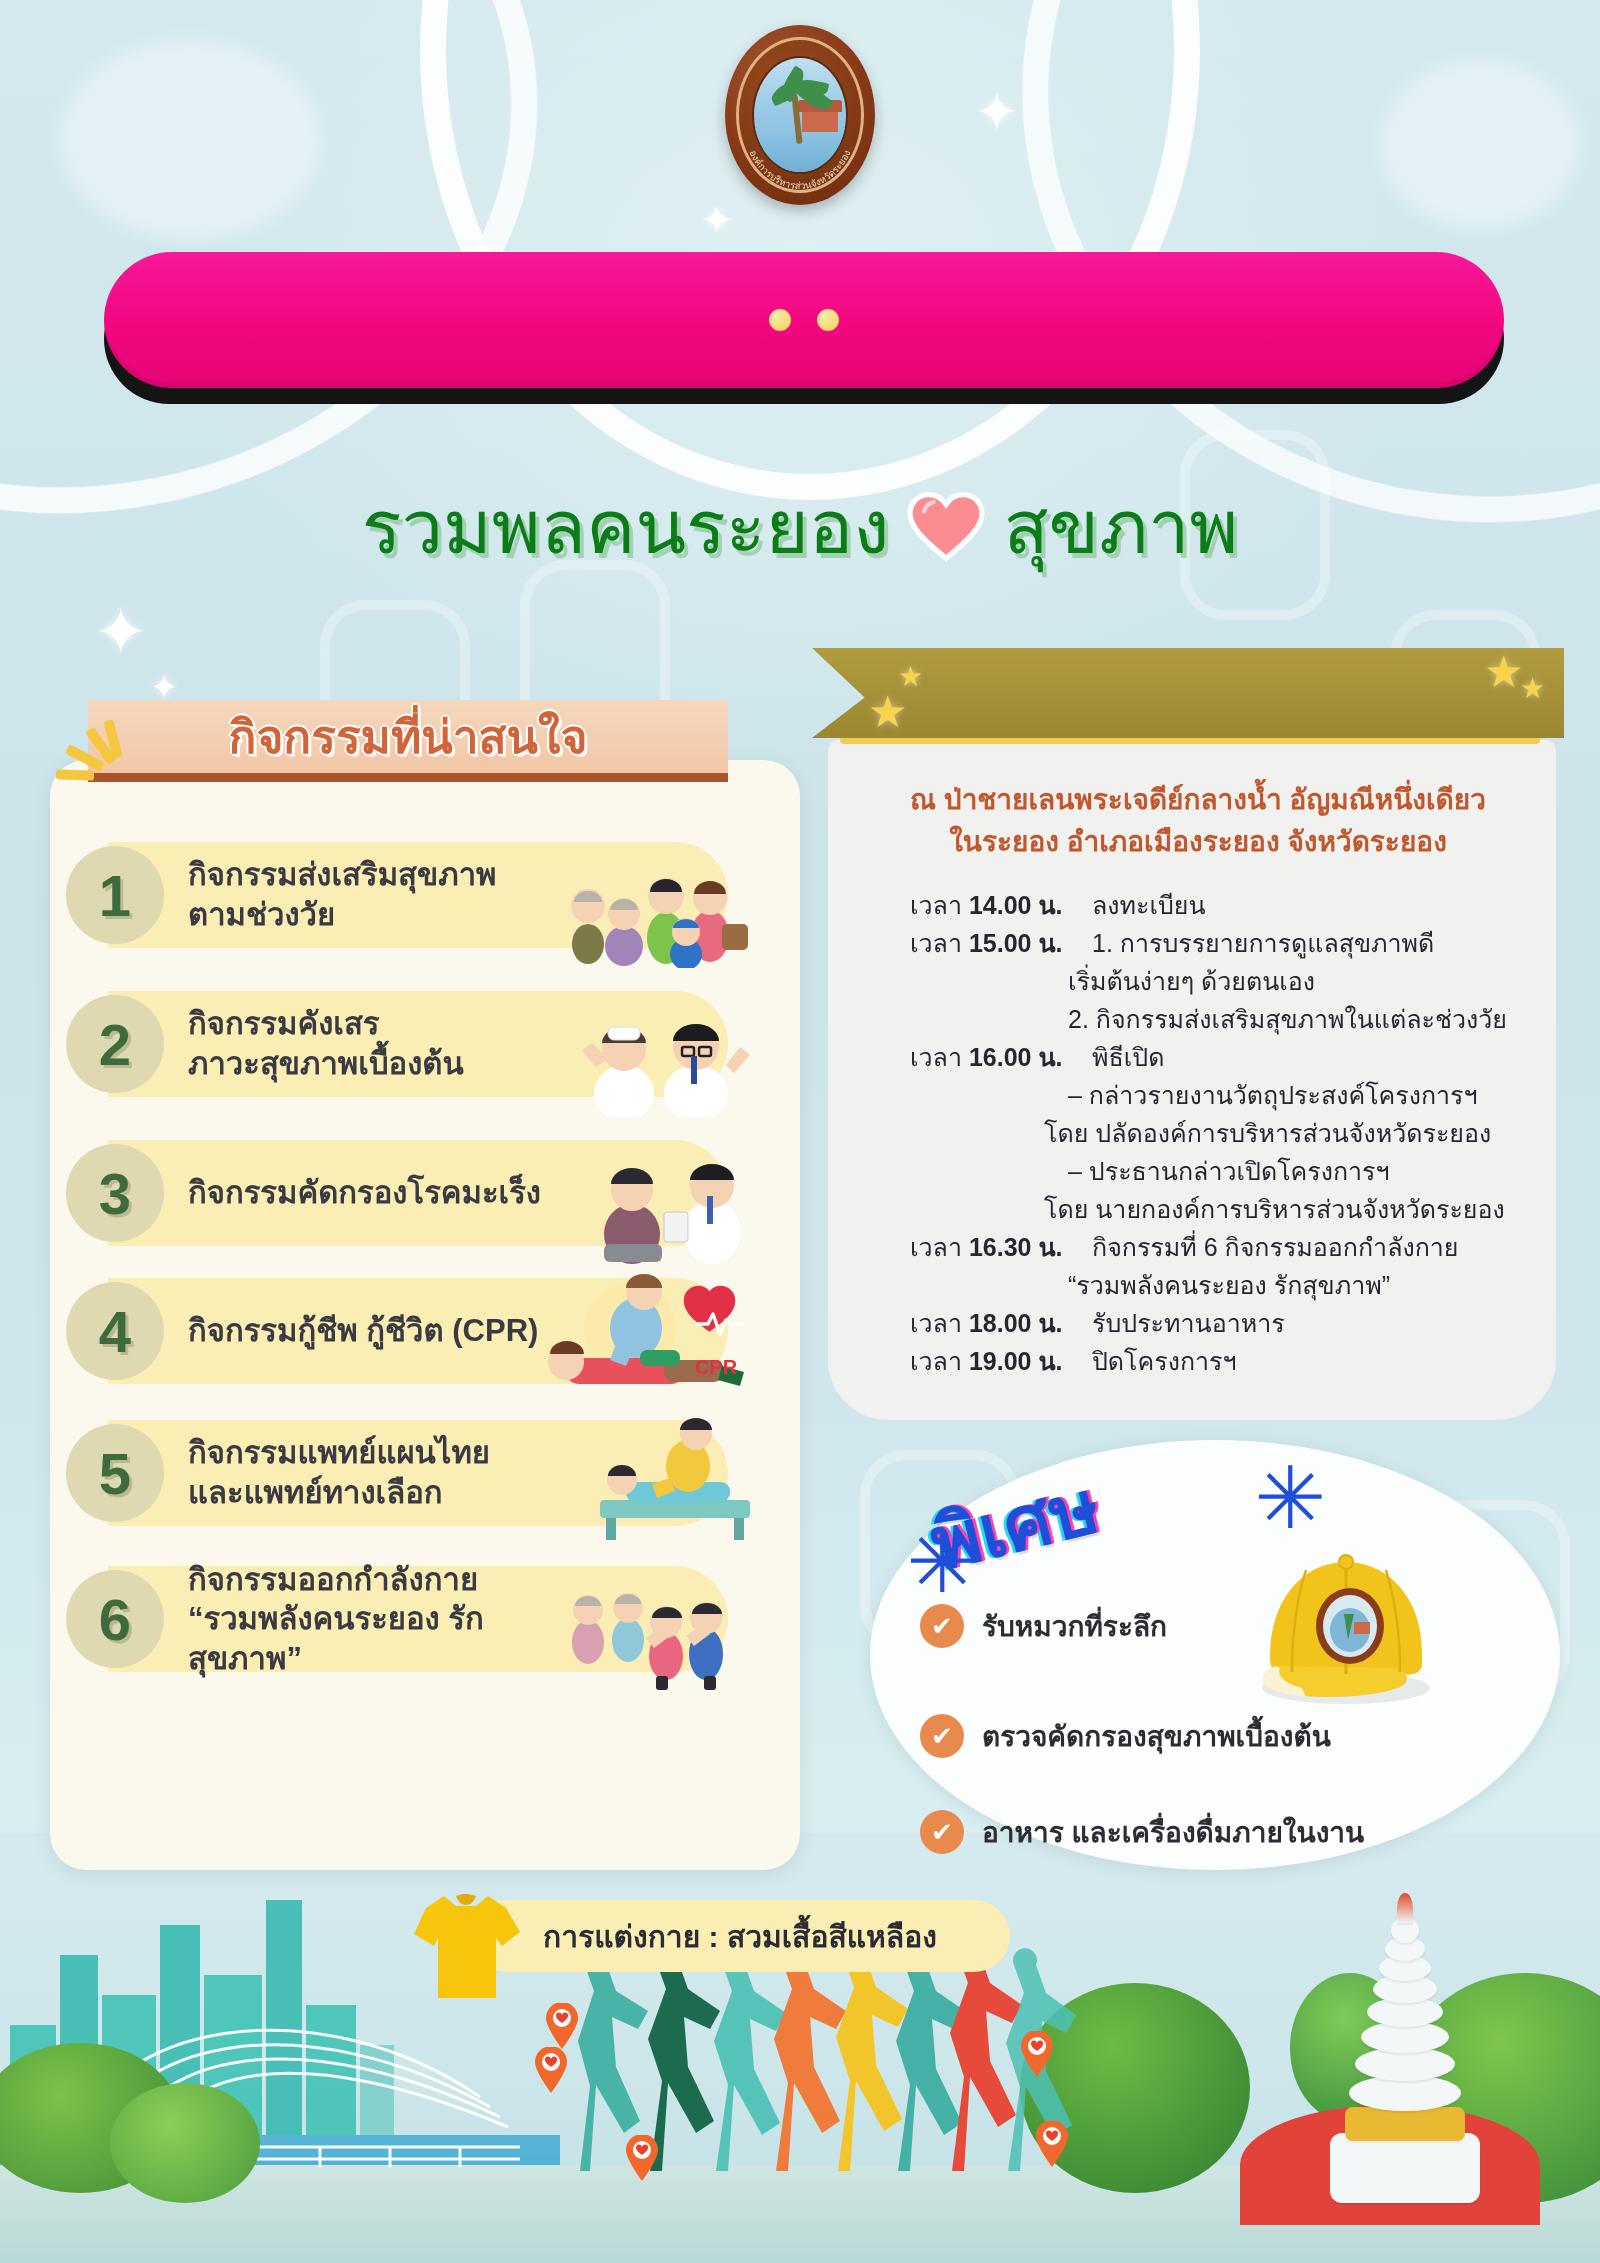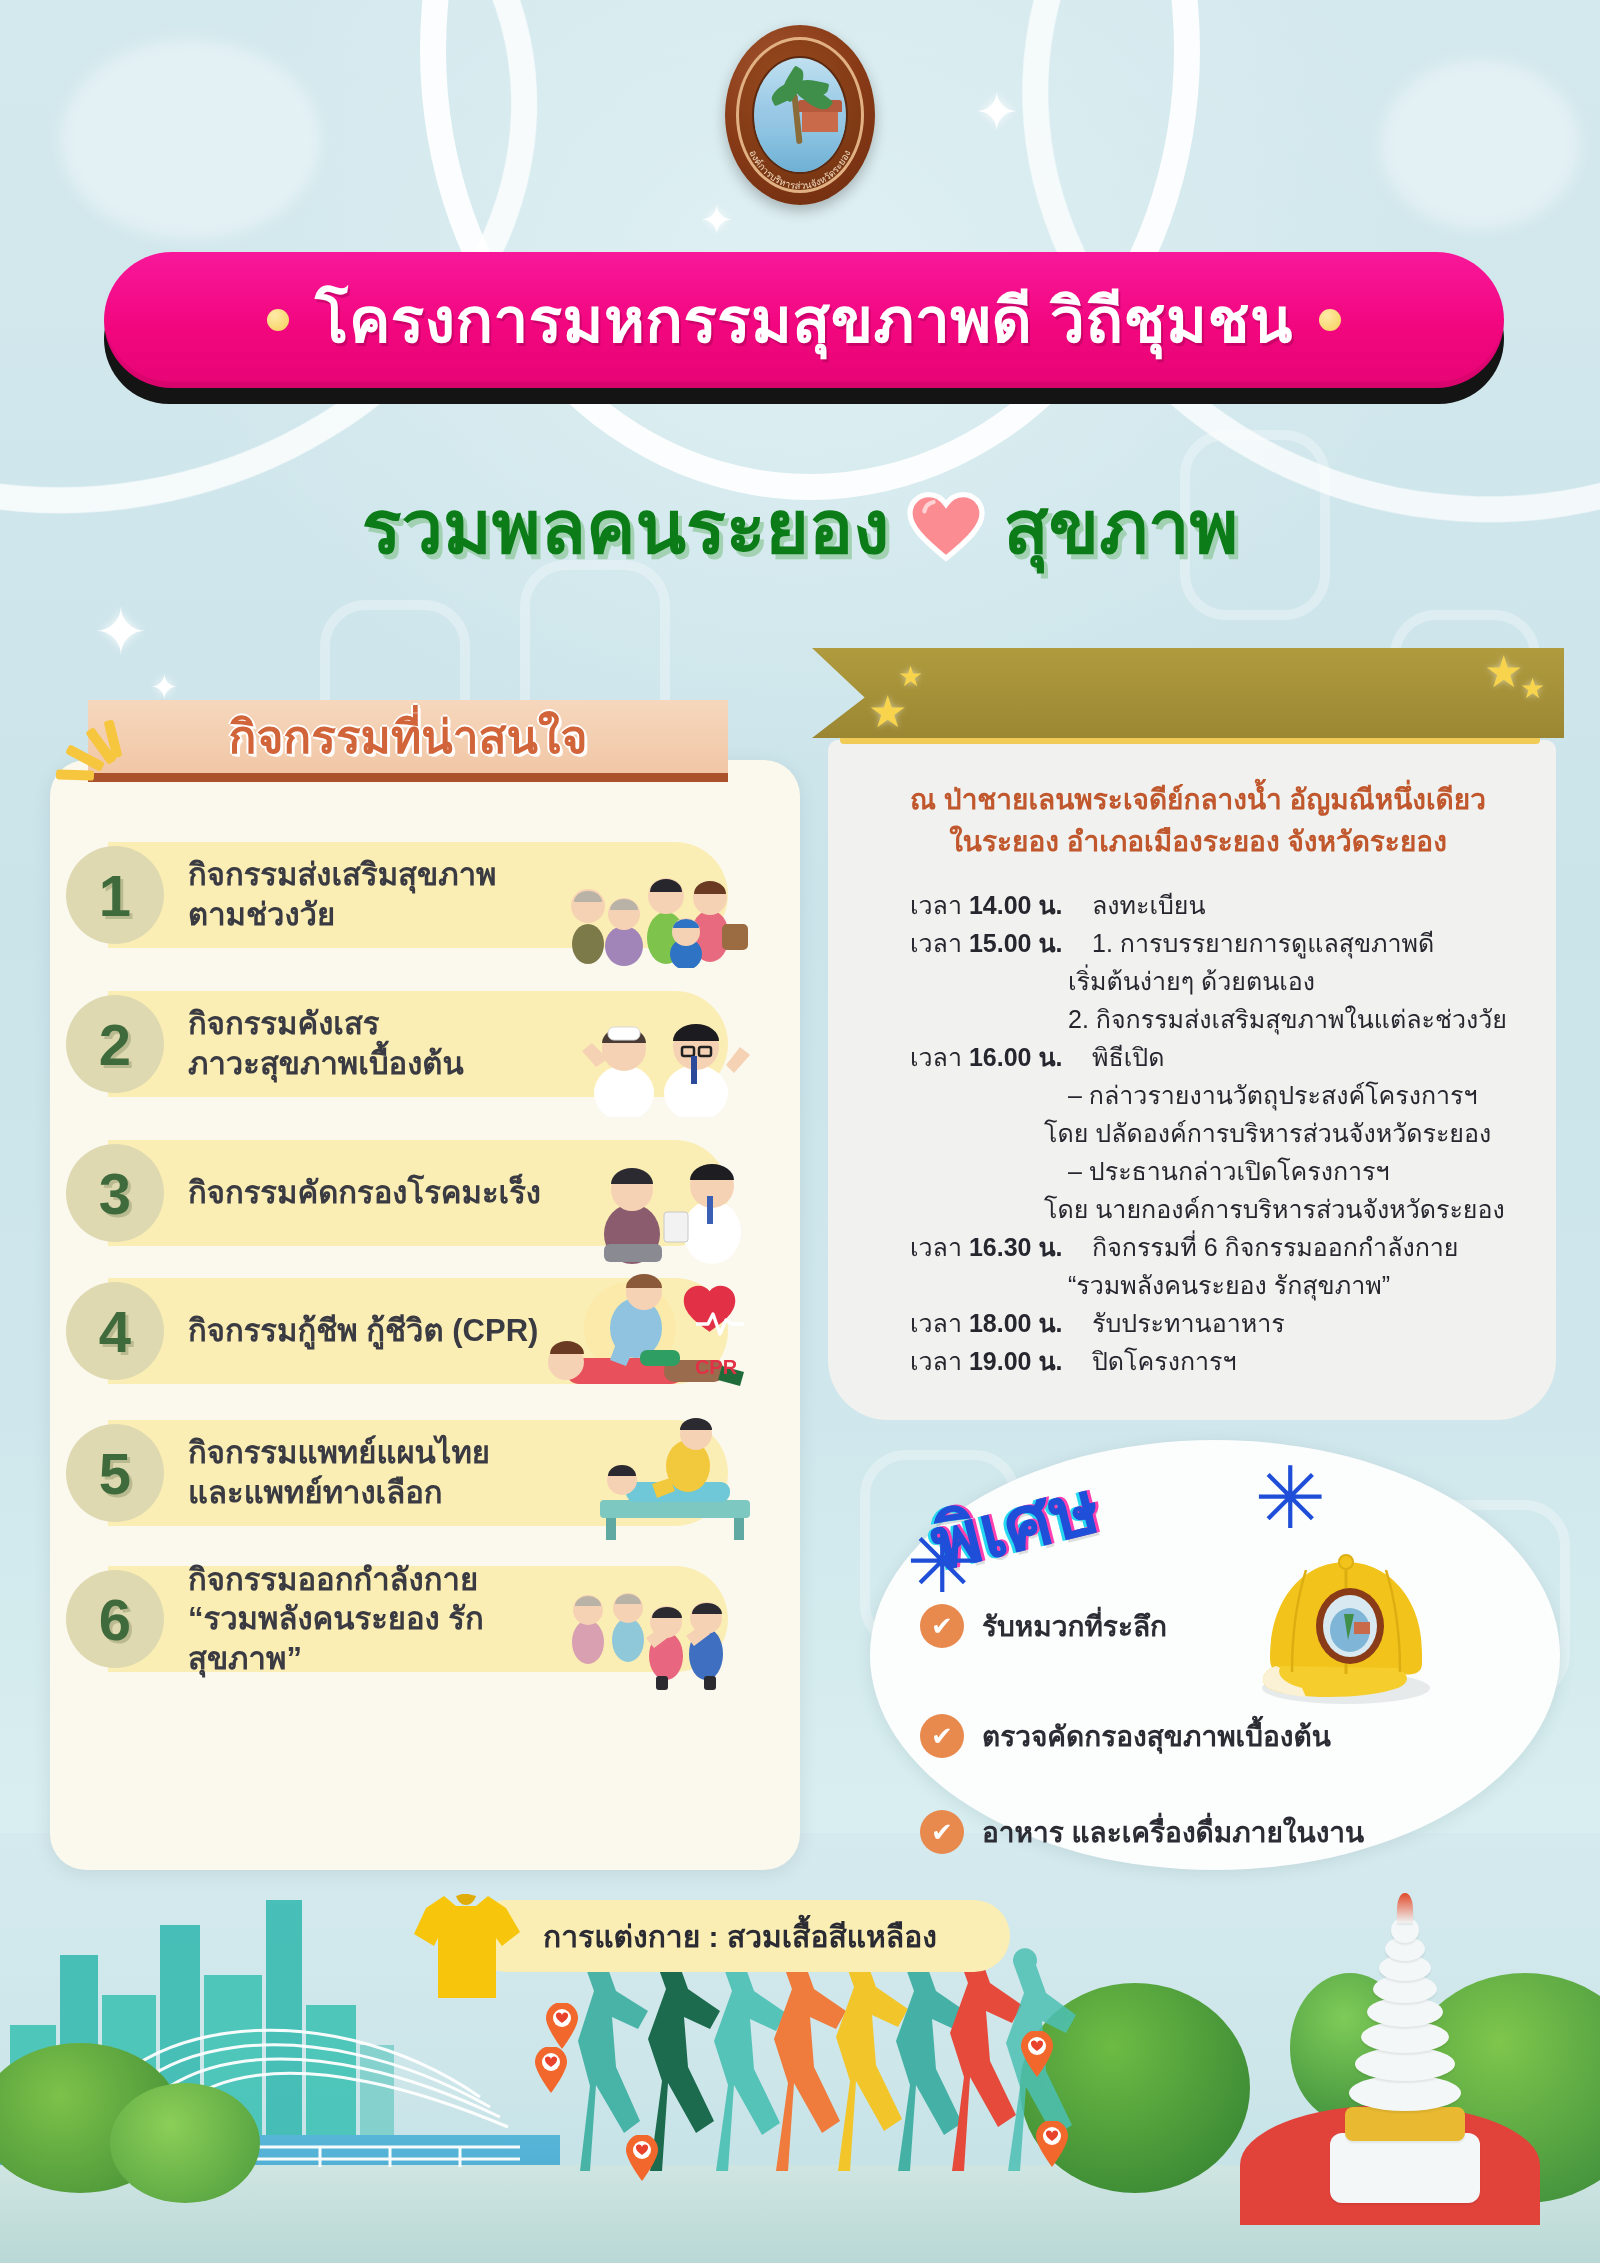--- a/index.html
+++ b/index.html
@@ -94,21 +94,21 @@
     white-space:nowrap;
   }
 
   
   #subtitle-row {
     position:absolute; left:0; right:0; top:468px;
     display:flex; align-items:center; justify-content:center; gap:18px;
     z-index:5;
   }
   .sub-green {
-    font-size:74px; font-weight:bold; color:#0b7c17;
+    font-size:74px; font-weight:normal; color:#0b7c17;
     text-shadow:4px 5px 0 rgba(120,190,130,.55);
     white-space:nowrap;
   }
   .heart-icon { width:78px;height:72px;position:relative;flex:0 0 auto; }
   .heart-icon svg{width:100%;height:100%;display:block;}
 
   
   #left-card {
     position:absolute; left:50px; top:760px;
     width:750px; height:1110px;
@@ -295,21 +295,20 @@
         <text font-size="9.5" fill="#f3ddc2" font-family="'Liberation Sans',sans-serif">
           <textPath href="#arcB" startOffset="50%" text-anchor="middle">องค์การบริหารส่วนจังหวัดระยอง</textPath>
         </text>
       </svg>
     </div>
   </div>
 
   <div id="title-shadow"></div>
   <div id="title-pill">
     <span class="title-dot"></span>
-    <span id="title-text">โครงการมหกรรมสุขภาพดี วิถีชุมชน</span>
     <span class="title-dot"></span>
   </div>
 
   <div id="subtitle-row">
     <span class="sub-green">รวมพลคนระยอง</span>
     <span class="heart-icon">
       <svg viewBox="0 0 32 30">
         <path d="M16 28C6 20 1 14.5 1 9.4 1 4.8 4.6 1.5 8.8 1.5c2.9 0 5.5 1.6 7.2 4 1.7-2.4 4.3-4 7.2-4C27.4 1.5 31 4.8 31 9.4 31 14.5 26 20 16 28z" fill="#fb8d92" stroke="#ffffff" stroke-width="2.2"></path>
         <path d="M7 8.5c.4-2.3 2-3.6 3.8-3.9" stroke="#ffd2d4" stroke-width="1.8" fill="none" stroke-linecap="round"></path>
       </svg>

